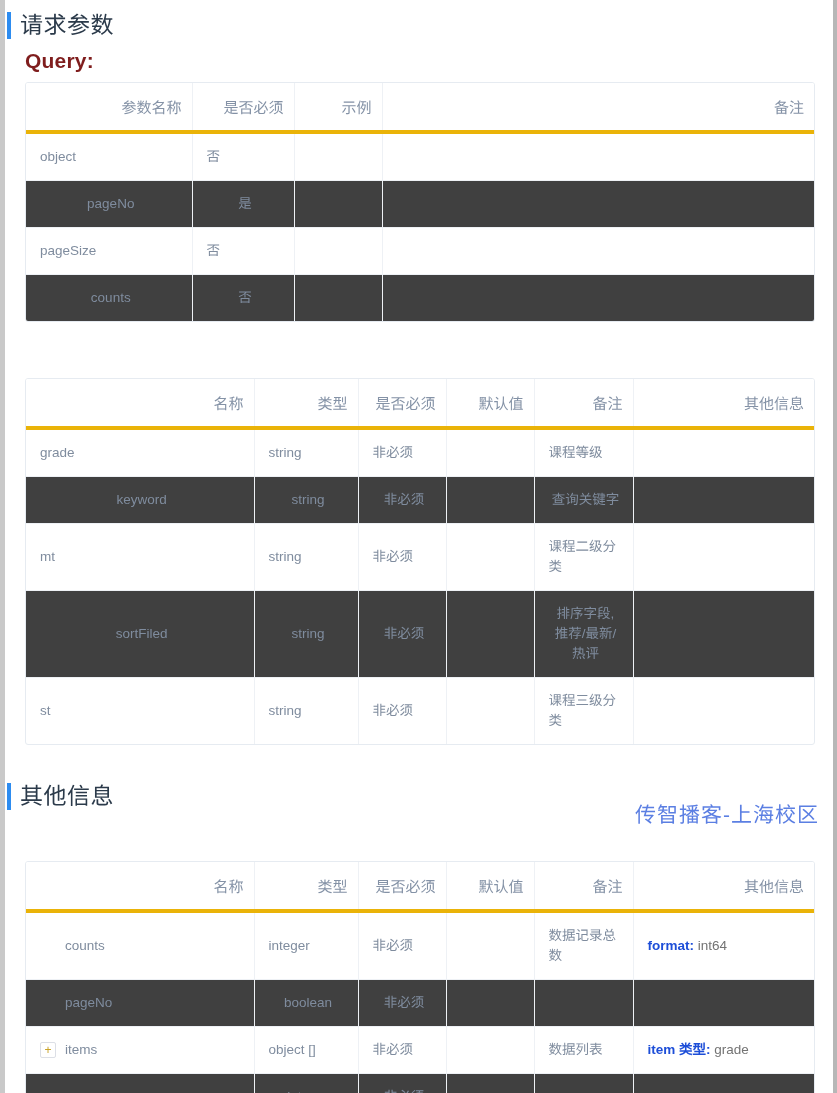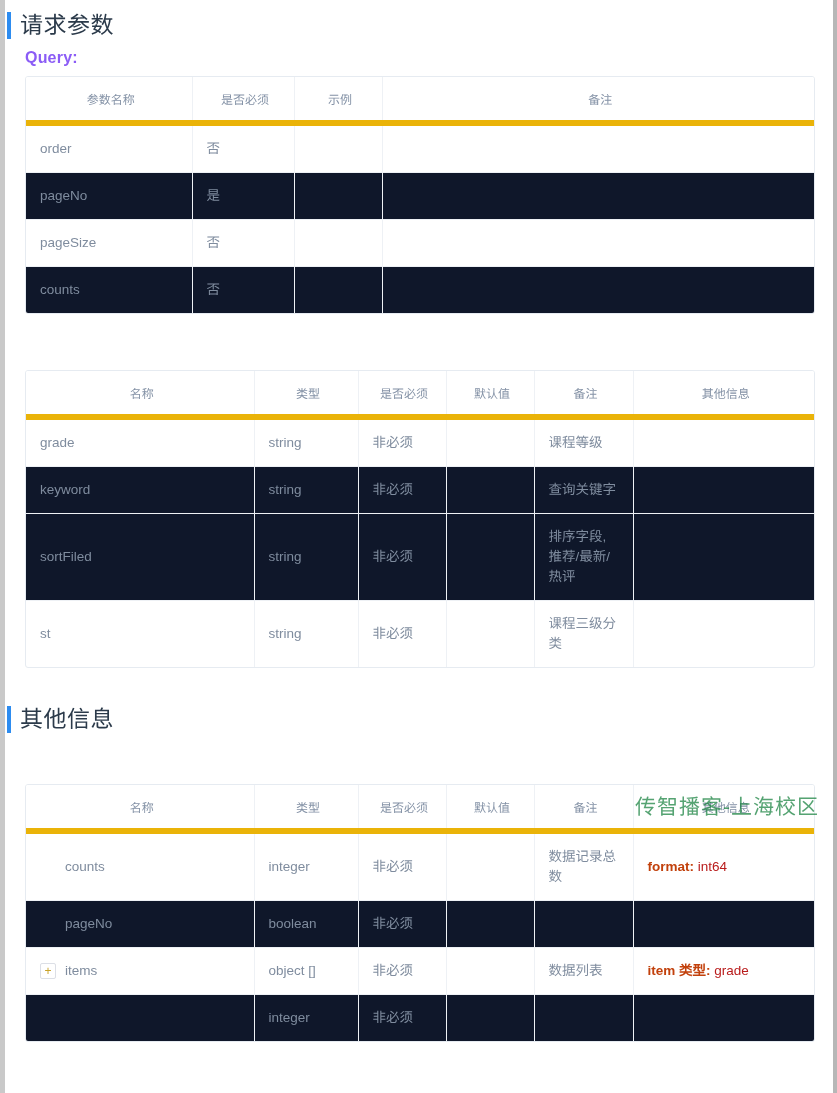--- a/index.html
+++ b/index.html
@@ -53,66 +53,66 @@
     flex: none;
   }
   .heading-text {
     font-size: 23px;
     font-weight: 400;
     color: #2b3a4a;
     line-height: 30px;
     letter-spacing: .5px;
   }
   .subhead {
-    font-size: 16px;
+    font-size: 21px;
     font-weight: bold;
-    color: #8b5cf6;
+    color: #7f1d1d;
     margin: 9px 0 9px 20px;
     letter-spacing: .2px;
   }
   
   .table-card {
     margin: 0 18px 0 20px;
     border: 1px solid #e6ebf1;
     border-radius: 3px;
     background: #fff;
     overflow: hidden;
   }
   table.doc {
     width: 100%;
     border-collapse: collapse;
     table-layout: fixed;
     font-size: 13.5px;
   }
   table.doc th {
-    text-align: center;
+    text-align: right;
     font-weight: 400;
     color: #8492a6;
     background: #ffffff;
     padding: 13px 10px 13px 14px;
-    border-bottom: 6px solid #eab308;
+    border-bottom: 4px solid #eab308;
     vertical-align: middle;
-    font-size: 12px;
+    font-size: 15px;
   }
   table.doc td {
     color: #7f8c9e;
     padding: 13px 10px 13px 14px;
     border-bottom: 1px solid #eef1f5;
     border-right: 1px solid #eef1f5;
     vertical-align: middle;
     word-break: break-word;
     line-height: 20px;
   }
   table.doc th {
     border-right: 1px solid #eef1f5;
   }
   table.doc th:last-child,
   table.doc td:last-child { border-right: none; }
   table.doc tbody tr:last-child td { border-bottom: none; }
-  table.doc tbody tr.striped td { background: #0f172a; }
+  table.doc tbody tr.striped td { background: #404040; text-align: center; }
 
   
   .tbl-query col.c0 { width: 166px; }
   .tbl-query col.c1 { width: 102px; }
   .tbl-query col.c2 { width: 88px; }
   .tbl-query col.c3 { width: auto; }
 
   
   .tbl-fields col.c0 { width: 228px; }
   .tbl-fields col.c1 { width: 104px; }
@@ -147,31 +147,31 @@
     flex: none;
     font-family: "Liberation Sans", sans-serif;
   }
   .expander.hidden-slot {
     visibility: hidden;
   }
   .nm { color: #7f8c9e; }
 
   .meta-label {
     font-weight: bold;
-    color: #c2410c;
-  }
-  .meta-val { color: #b91c1c; }
+    color: #1d4ed8;
+  }
+  .meta-val { color: #737373; }
 
   
   .watermark {
     position: absolute;
     right: 14px;
-    bottom: 14px;
+    bottom: 6px;
     font-size: 21px;
-    color: #15803d;
+    color: #1d4ed8;
     opacity: .72;
     font-family: "Liberation Sans", sans-serif;
     letter-spacing: 1px;
     white-space: nowrap;
     pointer-events: none;
     padding-left: 48px;
   }
 </style>
 </head>
 <body>
@@ -201,21 +201,21 @@
       <thead>
         <tr>
           <th>参数名称</th>
           <th>是否必须</th>
           <th>示例</th>
           <th>备注</th>
         </tr>
       </thead>
       <tbody>
         <tr>
-          <td class="nm">order</td>
+          <td class="nm">object</td>
           <td>否</td>
           <td></td>
           <td></td>
         </tr>
         <tr class="striped">
           <td class="nm">pageNo</td>
           <td>是</td>
           <td></td>
           <td></td>
         </tr>
@@ -268,20 +268,28 @@
           <td></td>
         </tr>
         <tr class="striped">
           <td class="nm">keyword</td>
           <td>string</td>
           <td>非必须</td>
           <td></td>
           <td>查询关键字</td>
           <td></td>
         </tr>
+        <tr>
+          <td class="nm">mt</td>
+          <td>string</td>
+          <td>非必须</td>
+          <td></td>
+          <td>课程二级分类</td>
+          <td></td>
+        </tr>
         <tr class="striped">
           <td class="nm">sortFiled</td>
           <td>string</td>
           <td>非必须</td>
           <td></td>
           <td>排序字段, 推荐/最新/热评</td>
           <td></td>
         </tr>
         <tr>
           <td class="nm">st</td>

